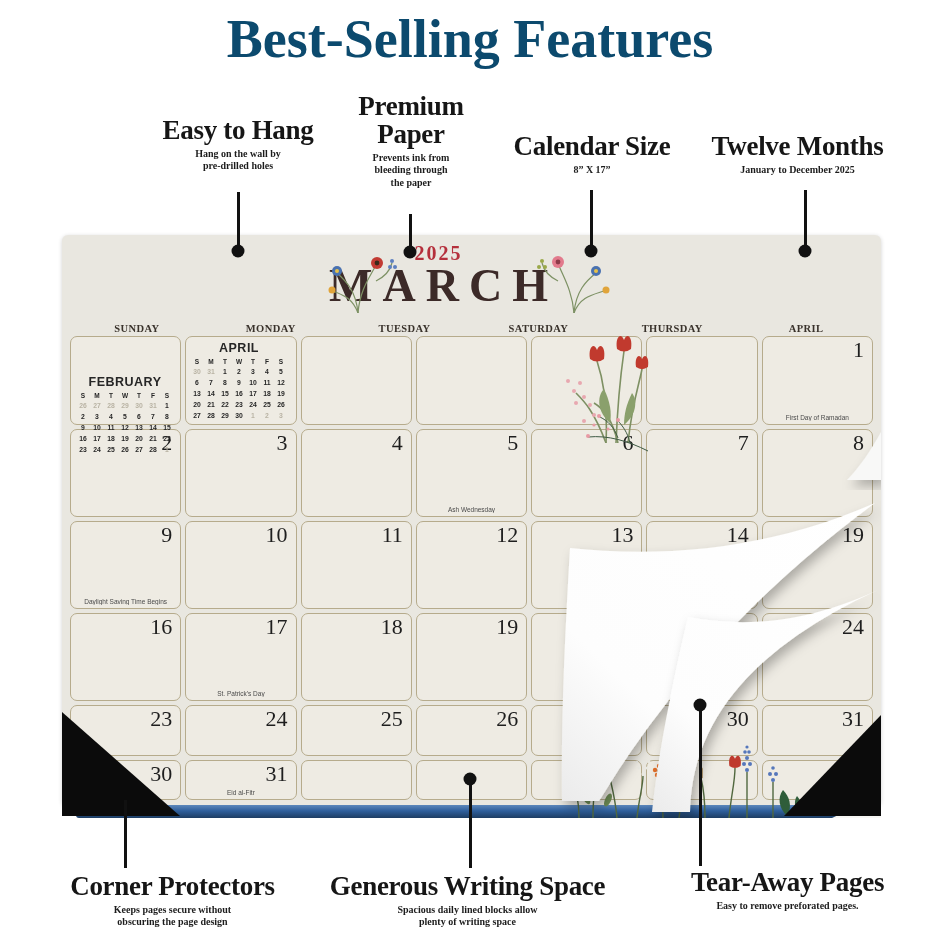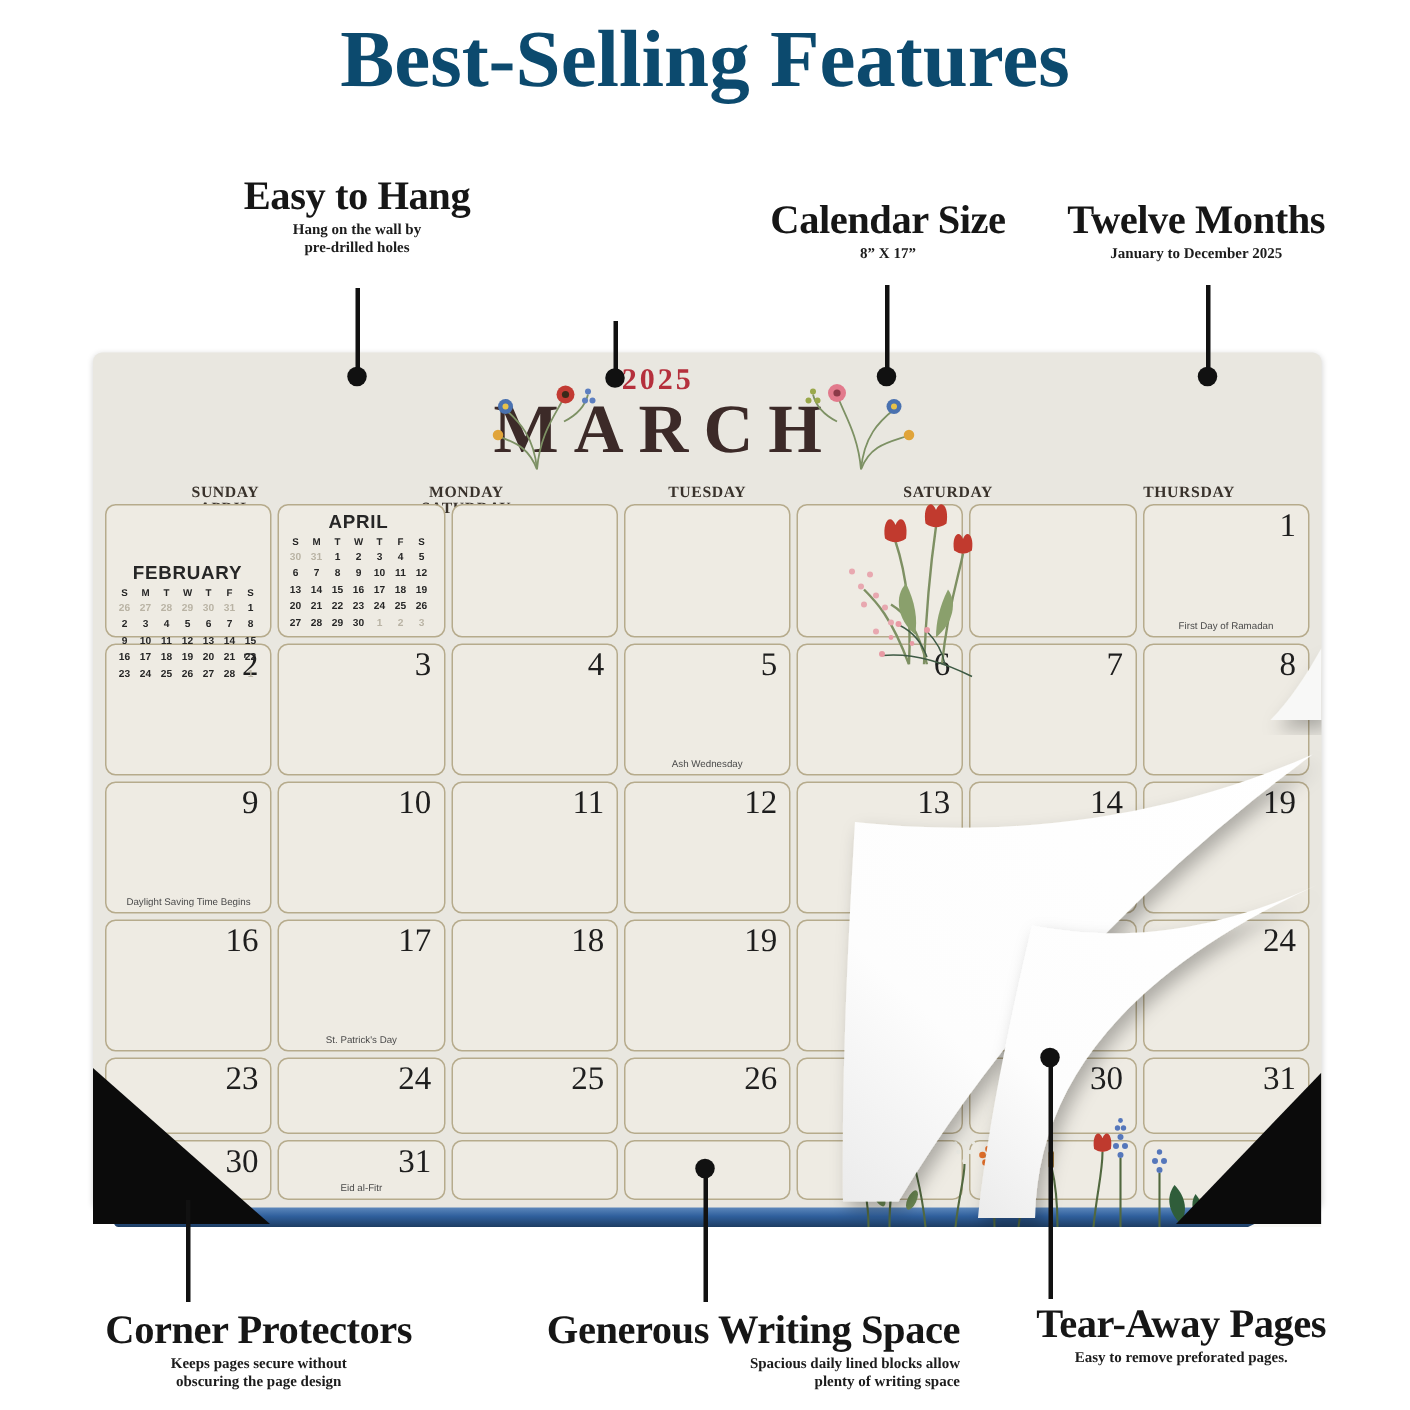--- a/index.html
+++ b/index.html
@@ -9,21 +9,21 @@
   #main-title{position:absolute;left:0;right:0;top:8px;margin:0;text-align:center;
       font-size:54px;font-weight:700;color:#0c4a6e;letter-spacing:0px;}
   .callout{position:absolute;text-align:center;color:#161616;}
   .co-head{font-size:27px;font-weight:700;line-height:1.04;white-space:pre-line;letter-spacing:-0.3px;}
   .co-sub{font-size:10px;font-weight:700;line-height:1.22;white-space:pre-line;margin-top:4px;color:#1c1c1c;}
   #co-hang{left:118px;top:116px;width:240px;}
   #co-paper{left:330px;top:92px;width:162px;}
   #co-size{left:480px;top:132px;width:224px;}
   #co-months{left:680px;top:132px;width:235px;}
   #co-corner{left:30px;top:872px;width:285px;}
-  #co-writing{left:295px;top:872px;width:345px;text-align:right;}
+  #co-writing{left:295px;top:872px;width:345px;}
   #co-tear{left:640px;top:868px;width:295px;font-family:Liberation Serif, serif;}
   .lead{position:absolute;width:2.5px;background:#111;}
   .dot{position:absolute;width:13px;height:13px;border-radius:50%;background:#111;
        transform:translate(-50%,-50%);}
   #lead-hang{left:237px;top:192px;height:56px;}
   #lead-paper{left:409px;top:214px;height:35px;}
   #lead-size{left:590px;top:190px;height:58px;}
   #lead-months{left:804px;top:190px;height:58px;}
   #lead-corner{left:124px;top:800px;height:68px;}
   #lead-writing{left:469px;top:779px;height:89px;}
@@ -37,21 +37,21 @@
   #strip{position:absolute;left:14px;bottom:0;width:800px;height:13px;
         background:linear-gradient(#5c87bb 0%,#2f5f9c 45%,#1d3d63 100%);border-radius:2px 2px 3px 3px;}
   #under-corner{position:absolute;left:770px;top:560px;width:49px;height:23px;background:#f7f7f4;
         clip-path:polygon(100% 0,100% 100%,0 100%);}
   #cal-year{position:absolute;left:0;top:7px;width:100%;text-align:center;
         font-size:20px;font-weight:700;letter-spacing:2px;color:var(--accent-red,#b5303c);}
   #cal-month{position:absolute;left:0;top:24px;width:100%;text-align:center;
         font-size:46px;font-weight:700;letter-spacing:10px;text-indent:10px;
         color:var(--month-brown,#3c2a28);}
   #dow-row{position:absolute;left:8px;top:88px;width:803px;display:grid;
-        grid-template-columns:repeat(5,1fr);}
+        grid-template-columns:repeat(6,1fr);}
   .dow{text-align:center;font-size:10.5px;font-weight:700;color:#39322b;letter-spacing:0.4px;}
   #grid{position:absolute;left:8px;top:101px;width:803px;display:grid;
         grid-template-columns:repeat(7,1fr);
         grid-template-rows:89px 88px 88px 88px 51px 40px;gap:4px;}
   .cell{position:relative;background:var(--cell-bg,#eeebe3);
         border:1px solid var(--cell-border,#b6ab8c);border-radius:7px;}
   .num{position:absolute;top:0px;right:8px;font-size:22px;color:#1e1e1e;}
   .note{position:absolute;bottom:3px;left:2px;right:2px;text-align:center;font-size:6.5px;
         color:#4a4a4a;font-family:"Liberation Sans",sans-serif;white-space:nowrap;overflow:hidden;}
   .mini{position:absolute;width:98px;text-align:center;color:#262626;
@@ -74,20 +74,27 @@
 <body>
 
 <div id="stage">
 
   <h1 id="main-title">Best-Selling Features</h1>
 
   <div class="callout" id="co-hang">
     <div class="co-head">Easy to Hang</div>
     <div class="co-sub">Hang on the wall by
 pre-drilled holes</div>
+  </div>
+  <div class="callout" id="co-paper">
+    <div class="co-head">Premium
+Paper</div>
+    <div class="co-sub">Prevents ink from
+bleeding through
+the paper</div>
   </div>
   <div class="callout" id="co-size">
     <div class="co-head">Calendar Size</div>
     <div class="co-sub">8” X 17”</div>
   </div>
   <div class="callout" id="co-months">
     <div class="co-head">Twelve Months</div>
     <div class="co-sub">January to December 2025</div>
   </div>
 

